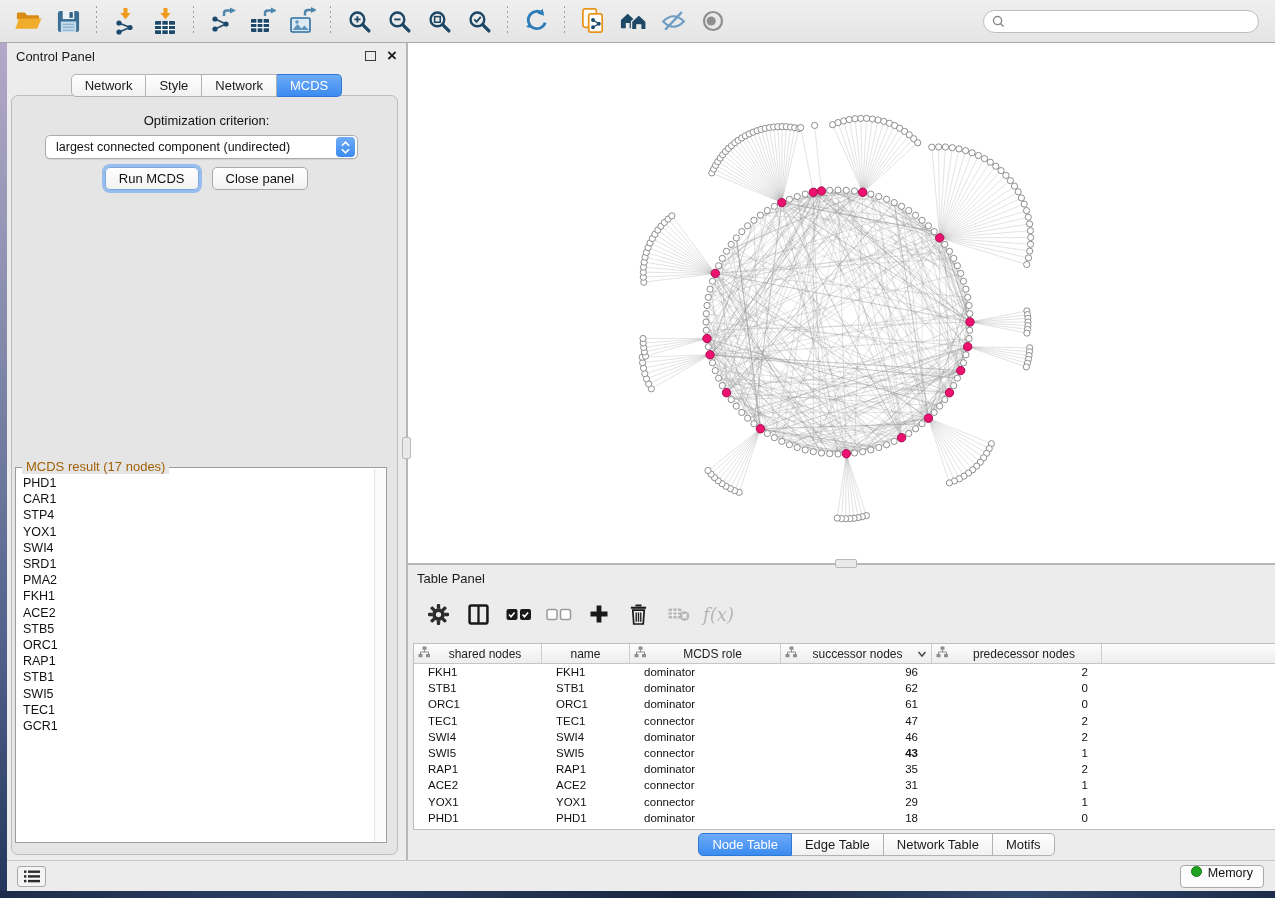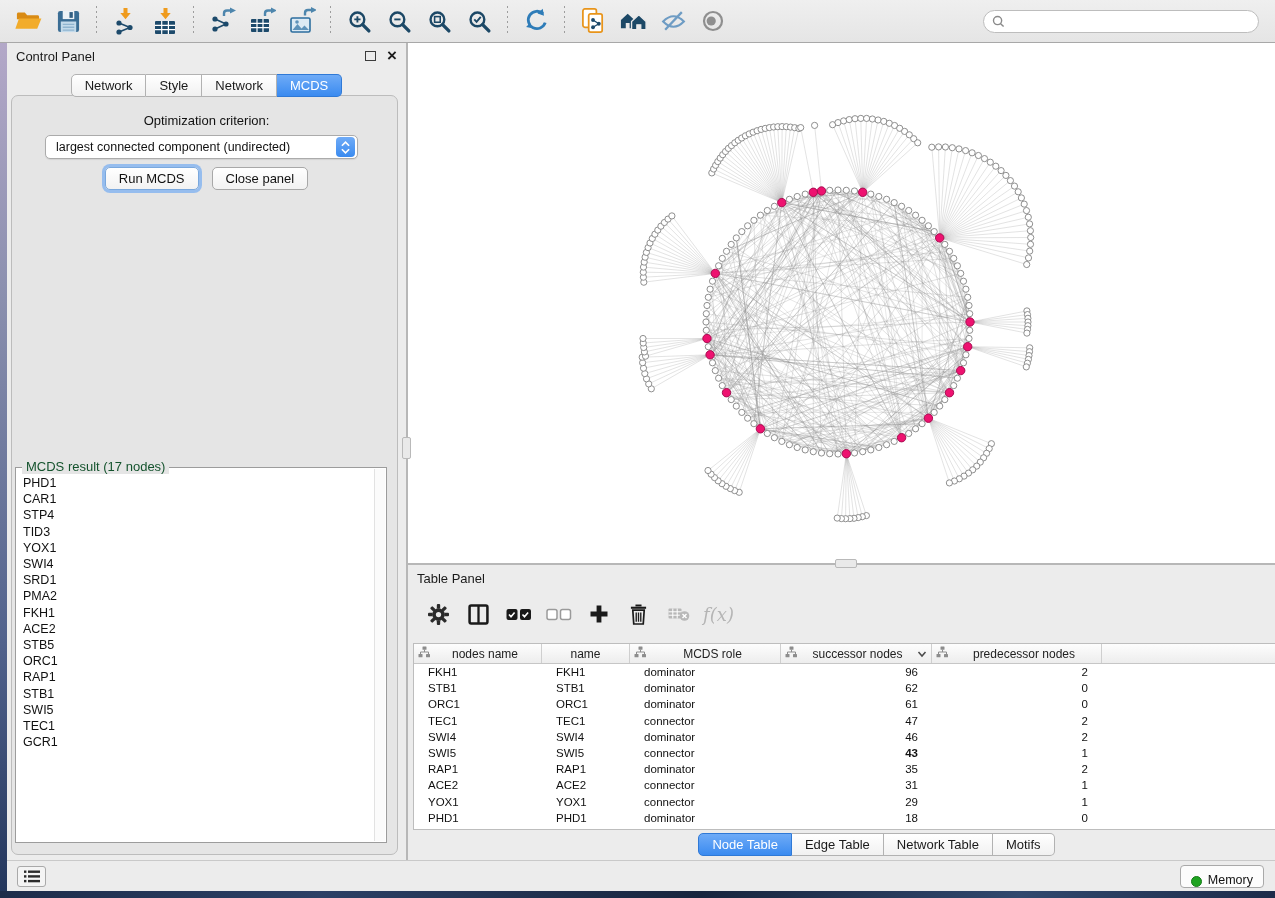--- a/index.html
+++ b/index.html
@@ -31,21 +31,21 @@
 .seg:last-child{border-radius:0 5px 5px 0}
 .seg.active{background:linear-gradient(#6fabf7,#3a8bf0);border-color:#2f79d6;color:#fff}
 .opt-label{position:absolute;left:0;right:0;top:70px;text-align:center;font-size:13px;color:#111}
 .dropdown{position:absolute;left:38px;top:92px;width:313px;height:24px;background:#fff;border:1px solid #ababab;border-radius:5px;display:flex;align-items:center;box-shadow:0 1px 1px rgba(0,0,0,.08)}
 .dropdown .val{flex:1;font-size:12.5px;padding-left:10px;white-space:nowrap;color:#111}
 .dd-btn{width:19px;height:20px;margin-right:2px;border-radius:4px;background:linear-gradient(#6fabf7,#3a8bf0);display:flex;flex-direction:column;align-items:center;justify-content:center;gap:1px}
 .btn-row{position:absolute;left:0;right:0;top:124px;display:flex;justify-content:center;gap:13px}
 .btn{background:linear-gradient(#ffffff,#f2f2f2);border:1px solid #a8a8a8;border-radius:5px;padding:3px 13px;font-size:13px;color:#111}
 .btn.focused{box-shadow:0 0 0 3px rgba(108,168,243,.65);border-color:#7aa8dd}
 .groupbox{position:absolute;left:8px;right:19px;top:424px;bottom:17px;border:1px solid #9c9c9c;background:#fff}
-.groupbox .legend{position:absolute;top:-9px;left:6px;background:#e5e5e5;padding:0 4px;font-size:13px;color:#14532d}
+.groupbox .legend{position:absolute;top:-9px;left:6px;background:#e5e5e5;padding:0 4px;font-size:13px;color:#a16207}
 .list-items{position:absolute;left:0;top:7px;right:13px;bottom:1px;overflow:hidden}
 .list-item{font-size:12.5px;line-height:16.2px;padding-left:7px;color:#111}
 .list-scroll{position:absolute;right:1px;top:1px;bottom:1px;width:11px;background:#fbfbfb;border-left:1px solid #e2e2e2}
 
 
 .vsplit{position:absolute;left:406px;top:43px;width:2px;height:817px;background:#b7b7b7}
 .vsplit-handle{position:absolute;left:402px;top:437px;width:9px;height:22px;background:#e9e9e9;border:1px solid #b9b9b9;border-radius:2px;z-index:3}
 .hsplit{position:absolute;left:408px;top:563px;width:867px;height:2px;background:#b7b7b7}
 .hsplit-handle{position:absolute;left:835px;top:559px;width:22px;height:9px;background:#e9e9e9;border:1px solid #b9b9b9;border-radius:2px;z-index:3}
 
@@ -69,21 +69,21 @@
 .td{font-size:11.5px;color:#111;overflow:hidden;white-space:nowrap}
 .td.num{text-align:right;padding-right:14px}
 .td.txt{padding-left:14px}
 .tbl-scroll{position:absolute;right:3px;top:22px;width:11px;bottom:4px;background:#fbfbfb;border:1px solid #e4e4e4;border-radius:6px}
 .tbl-thumb{position:absolute;left:1px;right:1px;top:3px;height:88px;background:#b6b6b6;border-radius:5px}
 .tp-tabs{position:absolute;left:0;right:0;top:268px;display:flex;justify-content:center}
 
 
 .status{position:absolute;left:7px;top:860px;width:1268px;height:31px;background:#ececec;border-top:1px solid #c9c9c9}
 .task-btn{position:absolute;left:10px;top:5px;width:29px;height:21px;border:1px solid #a9a9a9;border-radius:3px;background:#f4f4f4;display:flex;align-items:center;justify-content:center}
-.mem-btn{position:absolute;right:11px;top:4px;height:23px;border:1px solid #a9a9a9;border-radius:4px;background:#fcfcfc;display:flex;align-items:flex-end;gap:6px;padding:0 10px;font-size:12.5px;color:#111}
+.mem-btn{position:absolute;right:11px;top:4px;height:23px;border:1px solid #a9a9a9;border-radius:4px;background:#fcfcfc;display:flex;align-items:flex-start;gap:6px;padding:0 10px;font-size:12.5px;color:#111}
 .mem-dot{width:11px;height:11px;border-radius:50%;background:#1fa321;border:1px solid #157a18}
 </style>
 </head>
 <body>
 
 <div class="screen">
 
   <div class="toolbar">
     <div class="tb-ico">
       <svg width="28" height="24" viewBox="0 0 30 26">
@@ -257,21 +257,20 @@
     <div class="btn-row">
       <button class="btn focused">Run MCDS</button>
       <button class="btn">Close panel</button>
     </div>
     <div class="groupbox">
       <span class="legend">MCDS result (17 nodes)</span>
       <div class="list-items" id="mcds-items">
           <div class="list-item">PHD1</div>
           <div class="list-item">CAR1</div>
           <div class="list-item">STP4</div>
-          <div class="list-item">TID3</div>
           <div class="list-item">YOX1</div>
           <div class="list-item">SWI4</div>
           <div class="list-item">SRD1</div>
           <div class="list-item">PMA2</div>
           <div class="list-item">FKH1</div>
           <div class="list-item">ACE2</div>
           <div class="list-item">STB5</div>
           <div class="list-item">ORC1</div>
           <div class="list-item">RAP1</div>
           <div class="list-item">STB1</div>
@@ -1126,21 +1125,21 @@
       <div class="tbl-header" id="tbl-header">
           <div class="th" style="width: 128px;">
             <span><svg width="13" height="12" viewBox="0 0 13 12">
                 <g fill="#8d8d8d">
                   <rect x="4.5" y="0.5" width="4" height="3.2" rx="0.5"></rect>
                   <rect x="0.5" y="8" width="4" height="3.2" rx="0.5"></rect>
                   <rect x="8" y="8" width="4" height="3.2" rx="0.5"></rect>
                 </g>
                 <path d="M6.5 3.7v2.3M2.5 8V6h8v2" stroke="#8d8d8d" stroke-width="1" fill="none"></path>
               </svg></span>
-            <span class="lbl">nodes name</span>
+            <span class="lbl">shared nodes</span>
           </div>
           <div class="th" style="width: 88px;">
             <span class="lbl">name</span>
           </div>
           <div class="th" style="width: 151px;">
             <span><svg width="13" height="12" viewBox="0 0 13 12">
                 <g fill="#8d8d8d">
                   <rect x="4.5" y="0.5" width="4" height="3.2" rx="0.5"></rect>
                   <rect x="0.5" y="8" width="4" height="3.2" rx="0.5"></rect>
                   <rect x="8" y="8" width="4" height="3.2" rx="0.5"></rect>

